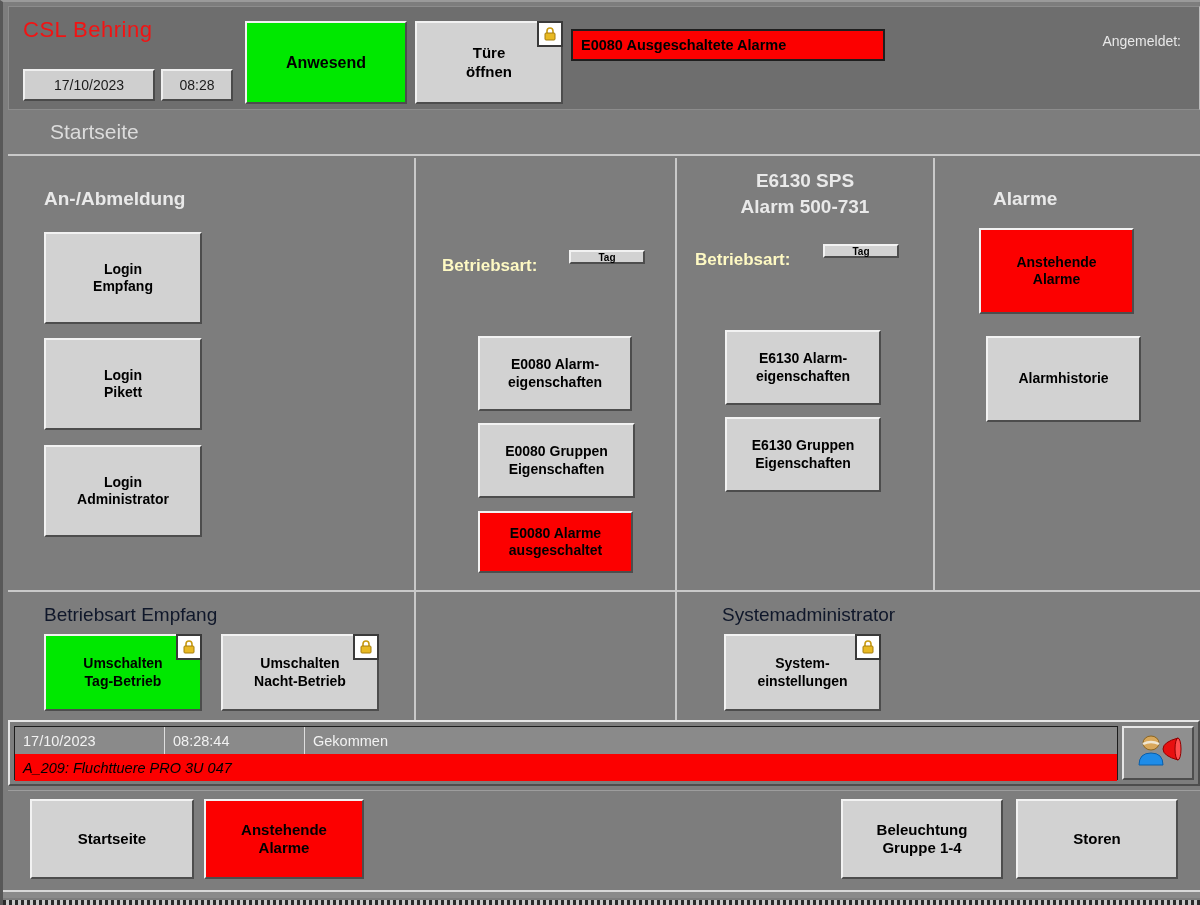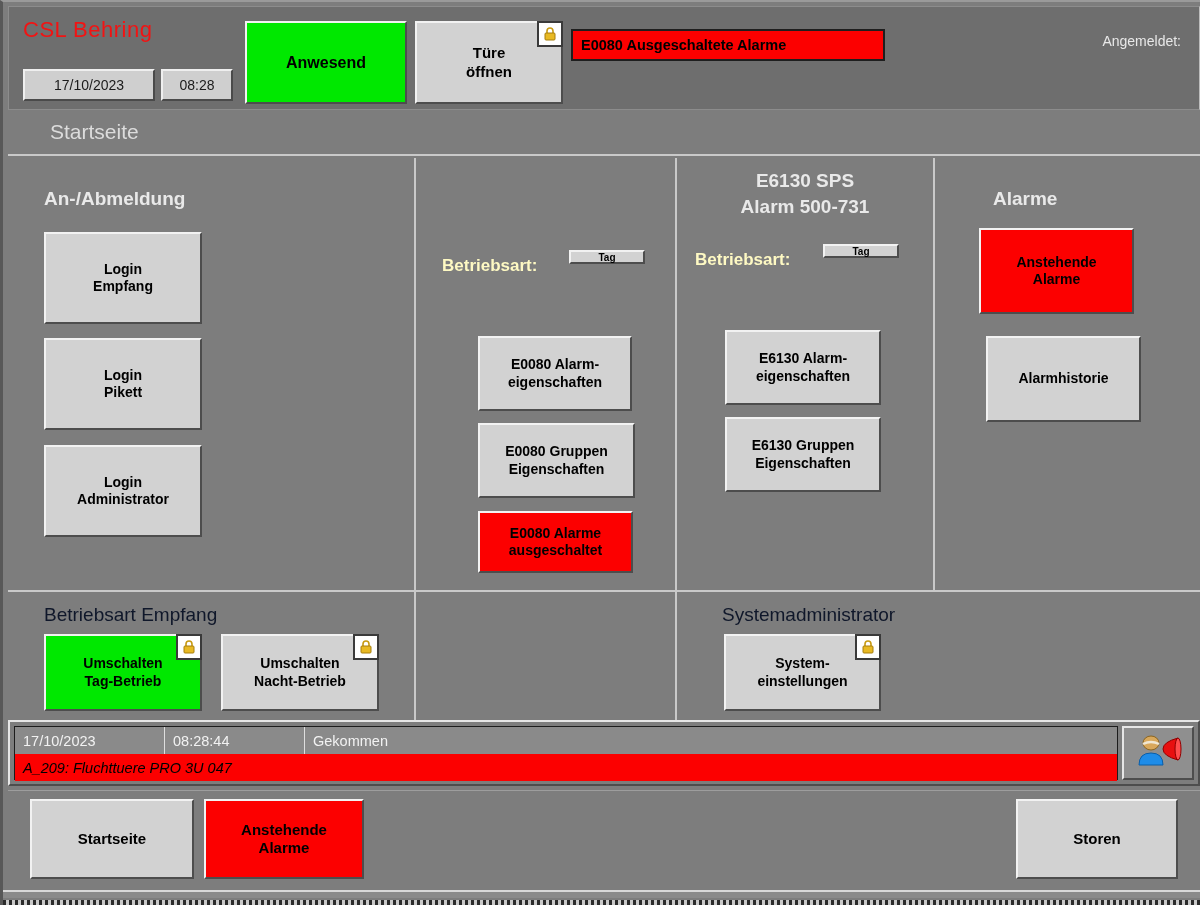--- a/index.html
+++ b/index.html
@@ -350,18 +350,20 @@
           <ellipse cx="44" cy="17" rx="3" ry="11" fill="#ff4d4d" stroke="#8f0000" stroke-width="1"></ellipse>
         </svg>
       </span>
     </div>
   </div>
 
   <div class="navbar">
     <div class="btn navbtn" style="left:22px;width:164px;">Startseite</div>
     <div class="btn navbtn red" style="left:196px;width:160px;">Anstehende
 Alarme</div>
+    <div class="btn navbtn" style="left:833px;width:162px;">Beleuchtung
+Gruppe 1-4</div>
     <div class="btn navbtn" style="left:1008px;width:162px;">Storen</div>
   </div>
 
   <div class="footline"></div>
   <div class="dots"></div>
 </div>
 
 </body></html>

